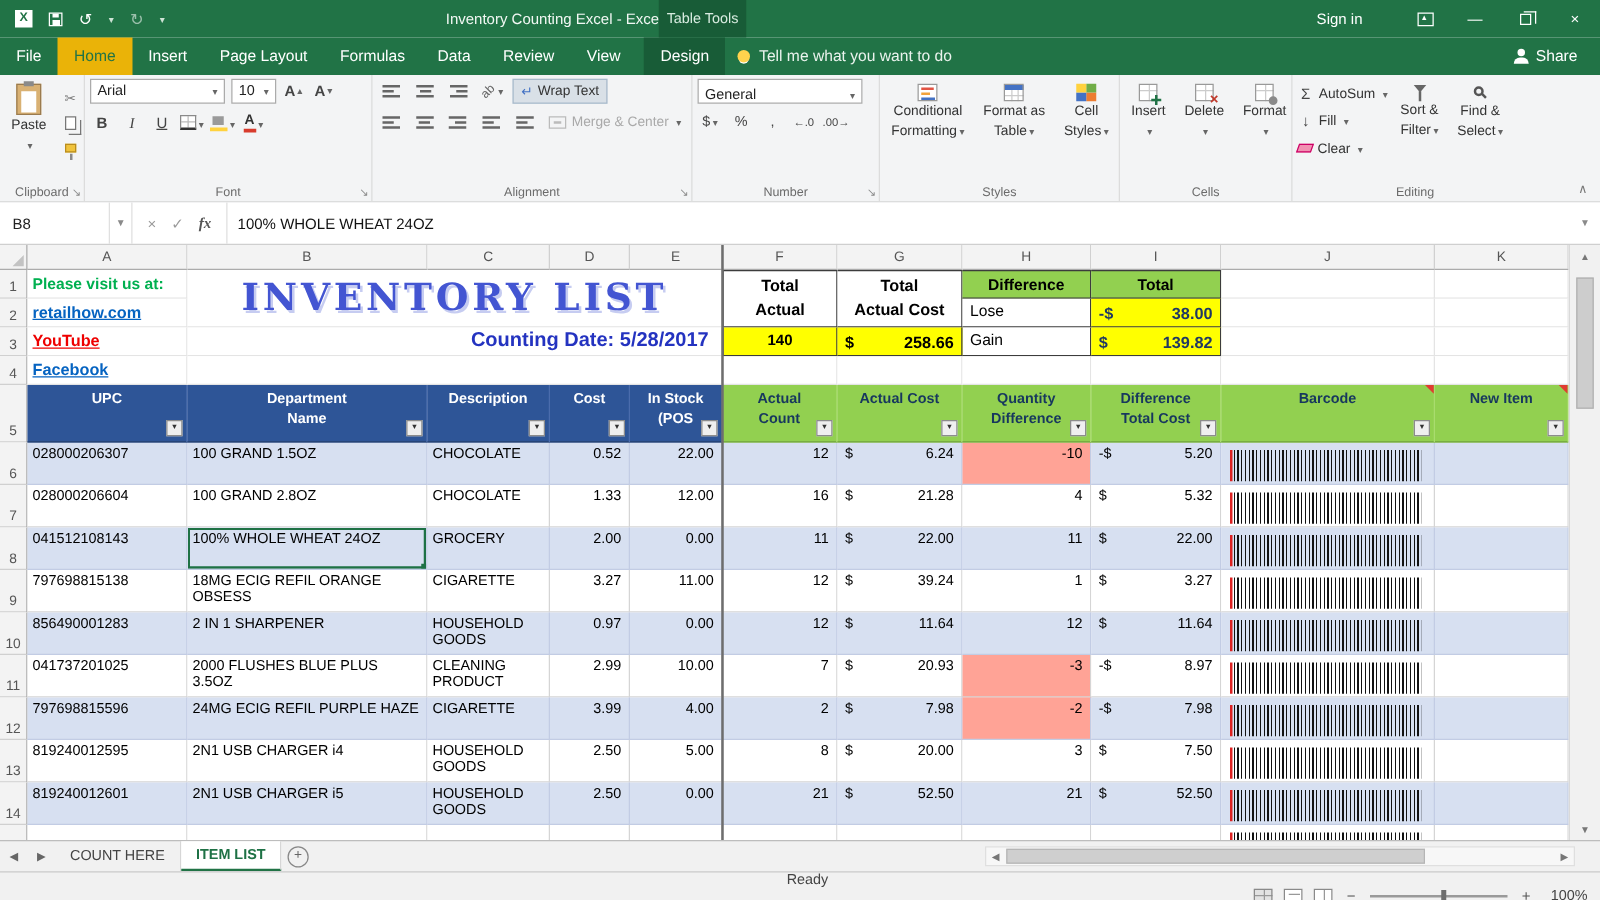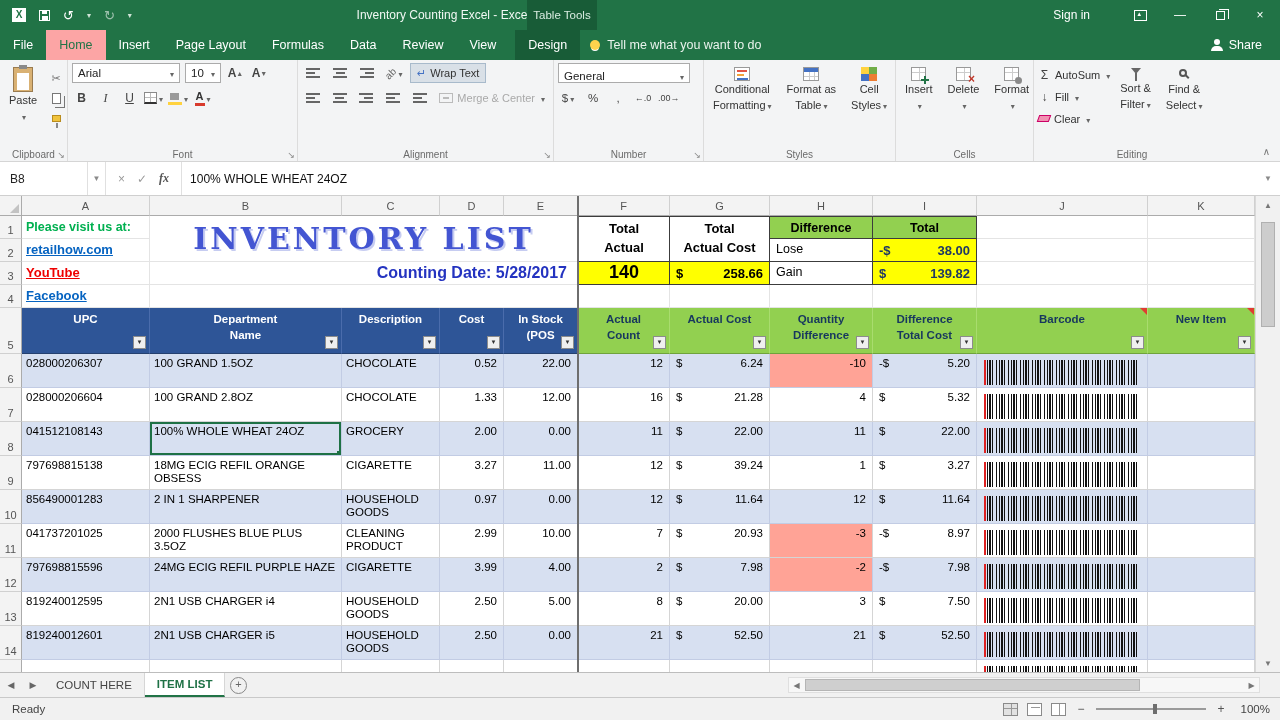--- a/index.html
+++ b/index.html
@@ -24,21 +24,21 @@
   .signin { margin-right:30px; }
   .winbtn { width:40px; height:30px; display:flex; align-items:center; justify-content:center; color:#fff; font-size:12px; }
   .icon-ribopt { width:13px; height:11px; border:1px solid #fff; position:relative; }
   .icon-ribopt::after { content:"▴"; position:absolute; top:-1px; left:3px; font-size:7px; color:#fff; }
   .icon-restore { width:9px; height:9px; border:1px solid #fff; position:relative; }
   .icon-restore::before { content:""; position:absolute; top:-3px; left:2px; width:9px; height:9px; border-top:1px solid #fff; border-right:1px solid #fff; }
 
   
   .tabrow { position:absolute; top:30px; left:0; right:0; height:30px; background:#217346; display:flex; align-items:stretch; color:#fff; font-size:12.5px; }
   .rtab { padding:0 13px; line-height:30px; white-space:nowrap; }
-  .rtab.active { background:#fca5a5; color:#217346; }
+  .rtab.active { background:#eab308; color:#217346; }
   .rtab.ctx { background:#185C37; margin-left:6px; }
   .tellme { display:flex; align-items:center; gap:7px; margin-left:10px; color:#eaf3ed; }
   .bulb { width:10px; height:10px; border-radius:50%; background:#FFD34D; box-shadow:0 2px 0 -1px #fff; }
   .share { margin-left:auto; display:flex; align-items:center; gap:6px; padding-right:18px; }
   .icon-person { width:12px; height:12px; position:relative; }
   .icon-person::before { content:""; position:absolute; top:0; left:3px; width:6px; height:6px; border-radius:50%; background:#fff; }
   .icon-person::after { content:""; position:absolute; bottom:0; left:0; width:12px; height:5px; border-radius:6px 6px 0 0; background:#fff; }
 
   
   .ribbon { position:absolute; top:60px; left:0; right:0; height:102px; background:#F3F4F5; border-bottom:1px solid #D5D5D5; display:flex; align-items:stretch; font-size:11px; color:#333; }
@@ -123,21 +123,21 @@
   .link { font-weight:bold; font-size:13px; text-decoration:underline; line-height:22px; padding-left:4px; }
   .l-blue { color:#0563C1; } .l-red { color:#EE0000; }
   .biglabel { font-family:"DejaVu Serif","Liberation Serif",serif; font-weight:bold; font-size:30px; color:#4355D2; letter-spacing:3px; text-align:center; line-height:46px; text-shadow:2px 2px 0 rgba(67,85,210,0.3); }
   .datecell { color:#2433C0; font-weight:bold; font-size:16px; text-align:right; padding-right:10px; line-height:22px; }
   .sb { border-right:1px solid #3C3C3C; border-bottom:1px solid #3C3C3C; }
   .sbt { border-top:1px solid #3C3C3C; } .sbl { border-left:1px solid #3C3C3C; }
   .sumhead { font-weight:bold; font-size:13px; text-align:center; display:flex; flex-direction:column; justify-content:center; line-height:1.45; }
   .greenhd { background:#92D050; font-weight:bold; font-size:12.5px; display:flex; align-items:center; justify-content:center; }
   .plaincell { font-size:12.5px; padding-left:6px; line-height:21px; }
   .yellow { background:#FFFF00; }
-  .centerbold { font-weight:bold; font-size:18px; text-align:center; line-height:21px; }
+  .centerbold { font-weight:bold; font-size:12px; text-align:center; line-height:21px; }
   .money13 { font-weight:bold; font-size:13px; display:flex; justify-content:space-between; align-items:center; padding:0 6px; color:#1F3864; }
   .money13.blk { color:#000; }
 
   .h5row { height:46px; }
   .h5 { position:relative; font-weight:bold; font-size:11.5px; padding-top:4px; text-align:center; line-height:1.35; }
   .hblue { background:#2E5597; color:#fff; border-right:1px solid #4A6CAC; border-bottom:1px solid #24406F; }
   .hgreen { background:#92D050; color:#17375E; border-right:1px solid #A9DC6E; border-bottom:1px solid #6FA33C; }
   .rnum { background:#F3F3F3; border-right:1px solid #ABABAB; border-bottom:1px solid #D0D0D0; display:flex; align-items:flex-end; justify-content:center; font-size:11px; color:#555; padding-bottom:2px; }
   .flt { position:absolute; right:3px; bottom:4px; width:13px; height:13px; background:#EFEFEF; border:1px solid #8C8C8C; display:flex; align-items:center; justify-content:center; }
   .flt::after { content:"▼"; font-size:6px; color:#333; }
@@ -171,21 +171,21 @@
   .stab { padding:0 12px; display:flex; align-items:center; border-right:1px solid #D6D6D6; }
   .stab.active { background:#fff; color:#1E7145; font-weight:bold; border-bottom:2px solid #217346; }
   .addsheet { width:26px; display:flex; align-items:center; justify-content:center; }
   .addsheet::after { content:"+"; width:15px; height:15px; border-radius:50%; border:1px solid #888; color:#666; font-size:11px; line-height:13px; text-align:center; }
   .hscroll { position:absolute; left:788px; right:20px; top:4px; height:16px; background:#F7F7F7; border:1px solid #DFDFDF; }
   .hs-btn { position:absolute; top:0; bottom:0; width:15px; display:flex; align-items:center; justify-content:center; color:#777; font-size:8px; }
   .hs-btn.l { left:0; } .hs-btn.l::after { content:"◀"; }
   .hs-btn.r { right:0; } .hs-btn.r::after { content:"▶"; }
   .hs-thumb { position:absolute; left:16px; top:1px; bottom:1px; width:335px; background:#CFCFCF; border:1px solid #B5B5B5; }
 
-  .status { position:absolute; top:697px; left:0; right:0; height:23px; background:#F1F1F1; border-top:1px solid #C9C9C9; display:flex; align-items:center; font-size:11.5px; color:#444; }
+  .status { position:absolute; top:697px; left:0; right:0; height:23px; background:#F1F1F1; border-top:1px solid #C9C9C9; display:flex; align-items:center; font-size:11.5px; color:#444;flex-direction:column; }
   .ready { padding-left:12px; }
   .st-right { margin-left:auto; display:flex; align-items:center; gap:9px; padding-right:10px; }
   .vicon { width:15px; height:13px; border:1px solid #8A8A8A; background:#fff; }
   .vicon.v1 { background:linear-gradient(#999,#999) 0 4px/15px 1px no-repeat, linear-gradient(#999,#999) 7px 0/1px 13px no-repeat, #E2E2E2; }
   .vicon.v2 { background:linear-gradient(#999,#999) 3px 3px/9px 1px no-repeat, #fff; }
   .vicon.v3 { background:linear-gradient(#999,#999) 7px 0/1px 13px no-repeat, #fff; }
   .zbtn { width:12px; text-align:center; color:#555; font-size:12px; }
   .zbtn.minus::after { content:"−"; } .zbtn.plus::after { content:"+"; }
   .ztrack { width:110px; height:2px; background:#9A9A9A; position:relative; }
   .zthumb { position:absolute; left:52%; top:-4px; width:4px; height:10px; background:#6E6E6E; }

